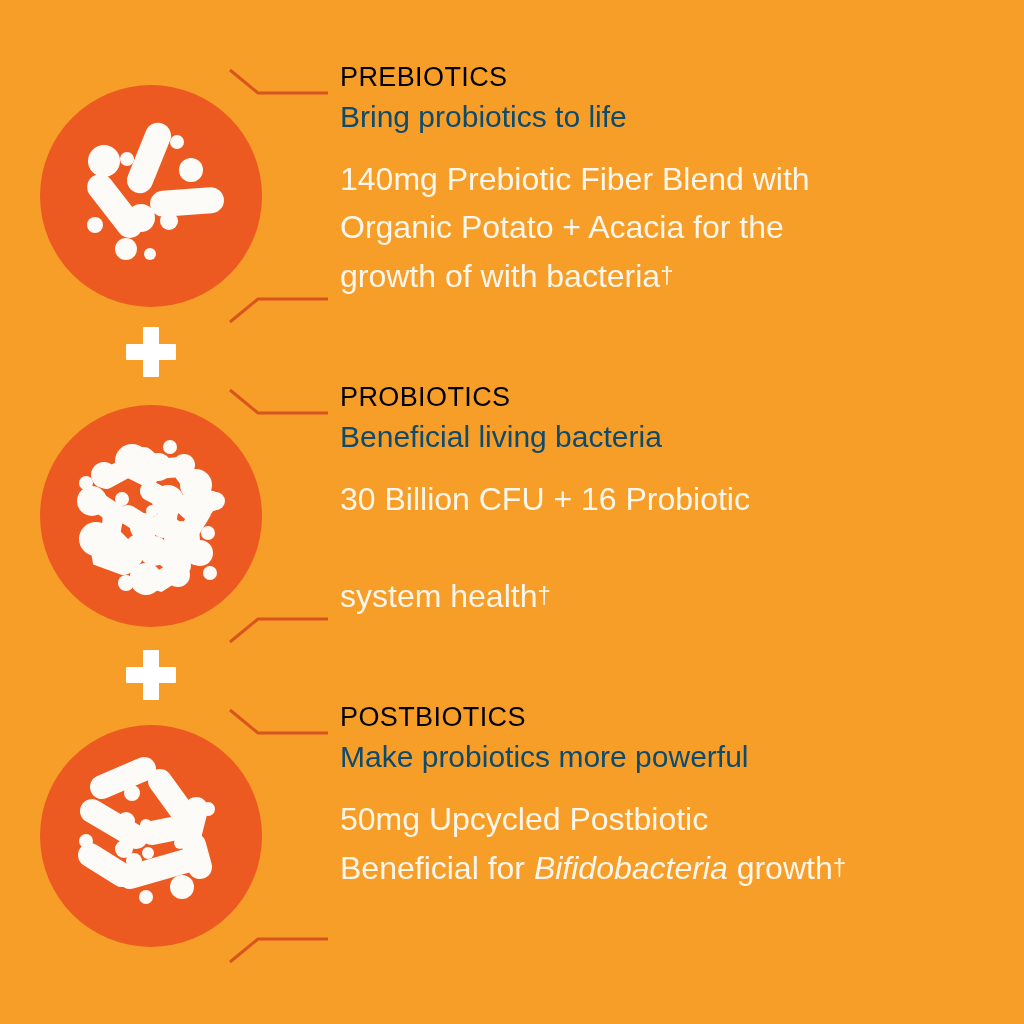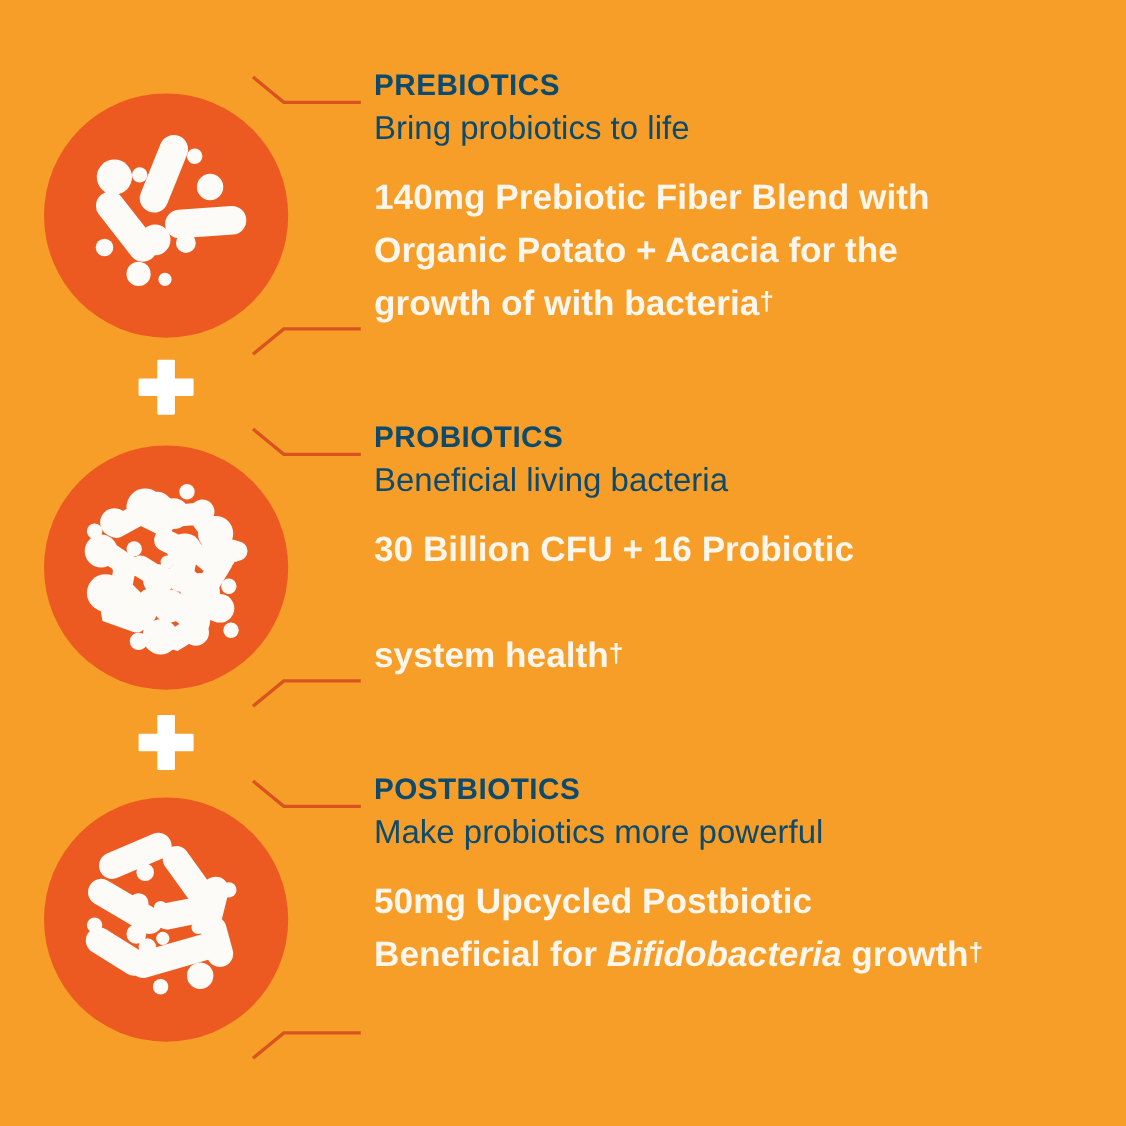--- a/index.html
+++ b/index.html
@@ -59,38 +59,38 @@
 
   
   .text-col {
     position: absolute;
     left: 340px;
     top: 0;
     width: 630px;
   }
   .kicker {
     font-size: 27px;
-    font-weight: bold;
+    font-weight: normal;
     letter-spacing: 0.4px;
-    color: #0c4a6e;
+    color: #000000;
     line-height: 34px;
     margin: 0;
     white-space: nowrap;
   }
   .tagline {
     font-size: 30px;
     font-weight: normal;
     color: #0c4a6e;
     line-height: 40px;
     margin: 3px 0 0 0;
     white-space: nowrap;
   }
   .body-copy {
     font-size: 32px;
-    font-weight: bold;
+    font-weight: normal;
     color: #FDF6EC;
     line-height: 48px;
     margin: 18px 0 0 0;
   }
   .body-copy .sci { font-style: italic; }
   .dagger { font-size: 24px; vertical-align: 4px; }
 
   
   .plus-sep {
     position: absolute;

